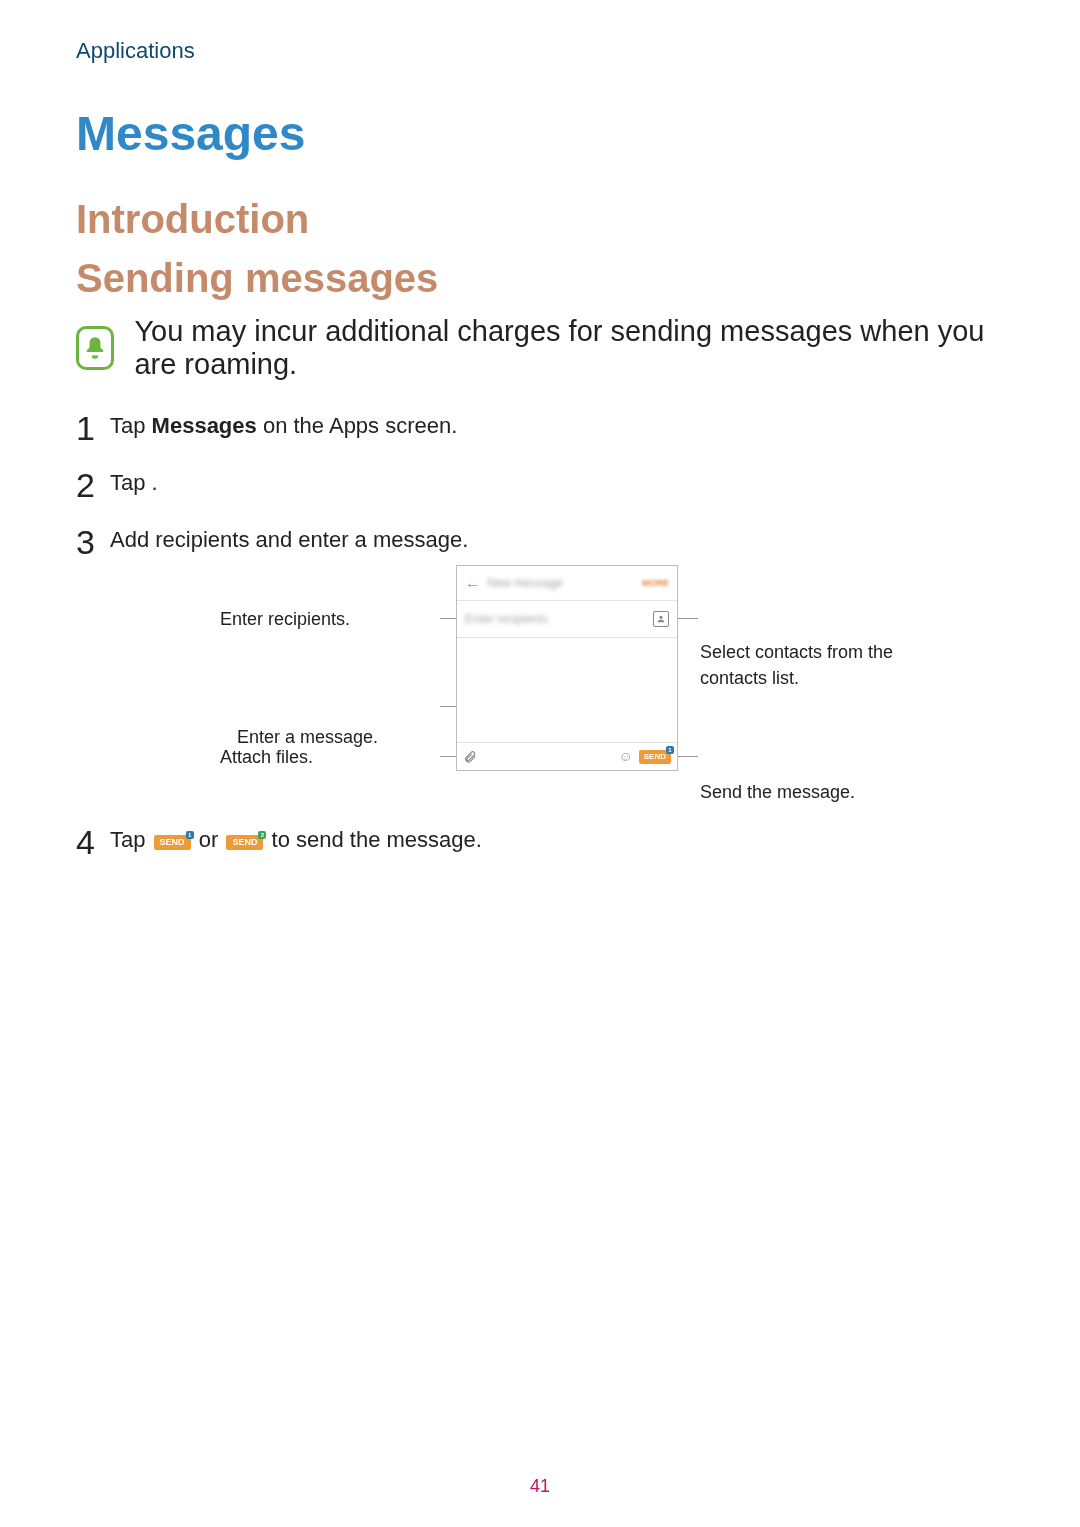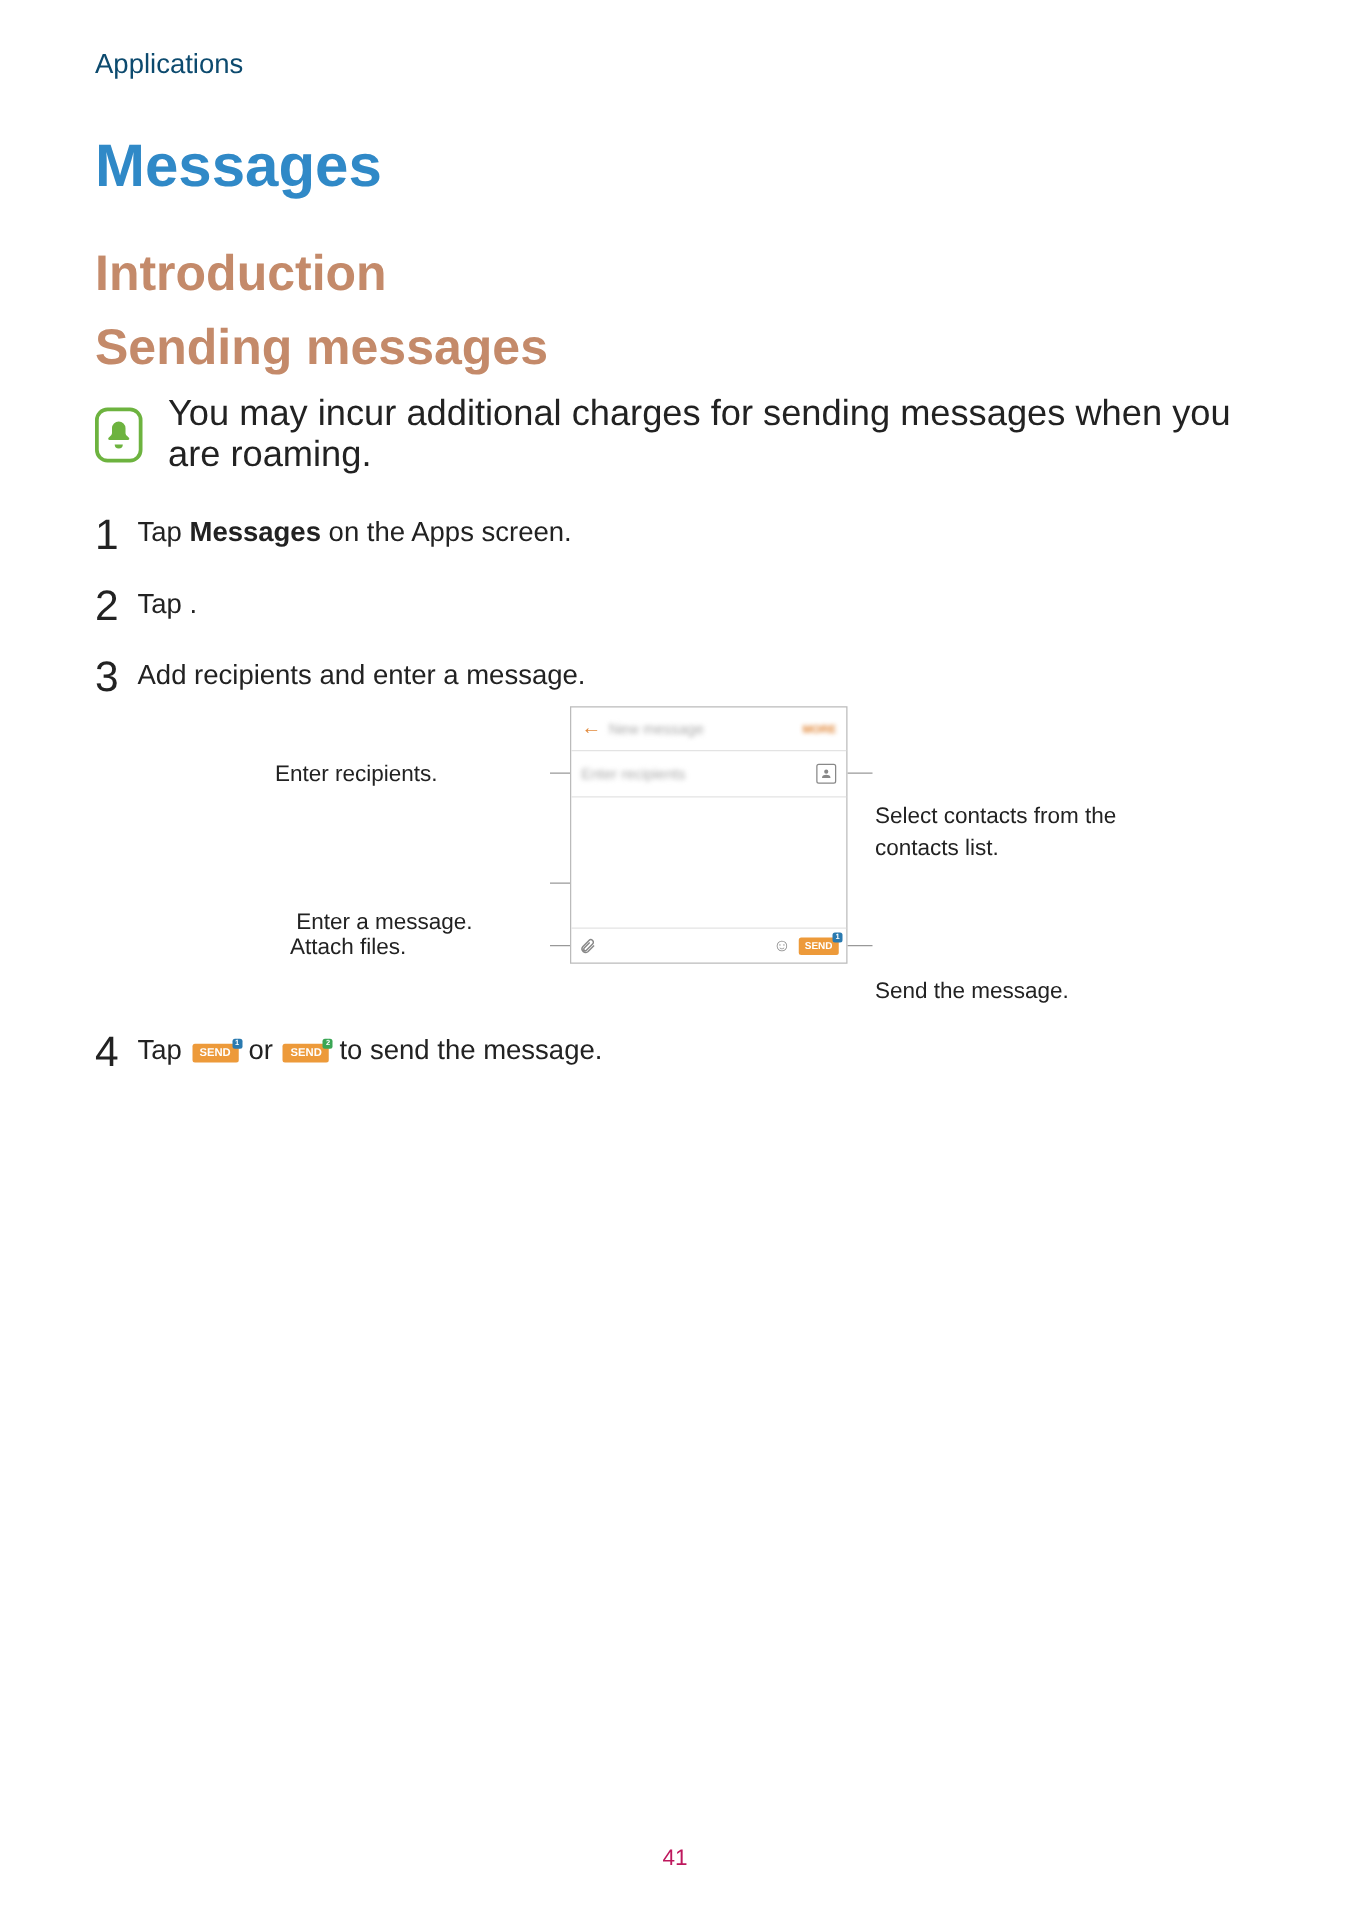--- a/index.html
+++ b/index.html
@@ -82,21 +82,21 @@
 
       <div class="figure-wrap">
 
         <div class="callout left" style="left:0; top:42px; width:218px;">Enter recipients.</div>
         <div class="line" style="left:220px; top:53px; width:30px;"></div>
 
         <div class="callout left" style="left:17px; top:130px; width:218px;margin-top:30px;">Enter a message.</div>
         <div class="line" style="left:220px; top:141px; width:30px;"></div>
         <div class="line" style="left:250px; top:141px; width:1px; height:52px; background:#999;"></div>
 
-        <div class="callout left" style="left:12px; top:180px; width:218px;">Attach files.</div>
+        <div class="callout left" style="left:0; top:180px; width:218px;">Attach files.</div>
         <div class="line" style="left:220px; top:191px; width:24px;"></div>
 
         <div class="callout right" style="left:480px; top:40px; width:300px;">
           <span>Select contacts from the </span><br>
           <span>contacts list.</span>
         </div>
         <div class="line" style="left:450px; top:53px; width:28px;"></div>
 
         <div class="callout right" style="left:480px; top:180px; width:250px;">Send the message.</div>
         <div class="line" style="left:456px; top:191px; width:22px;"></div>

